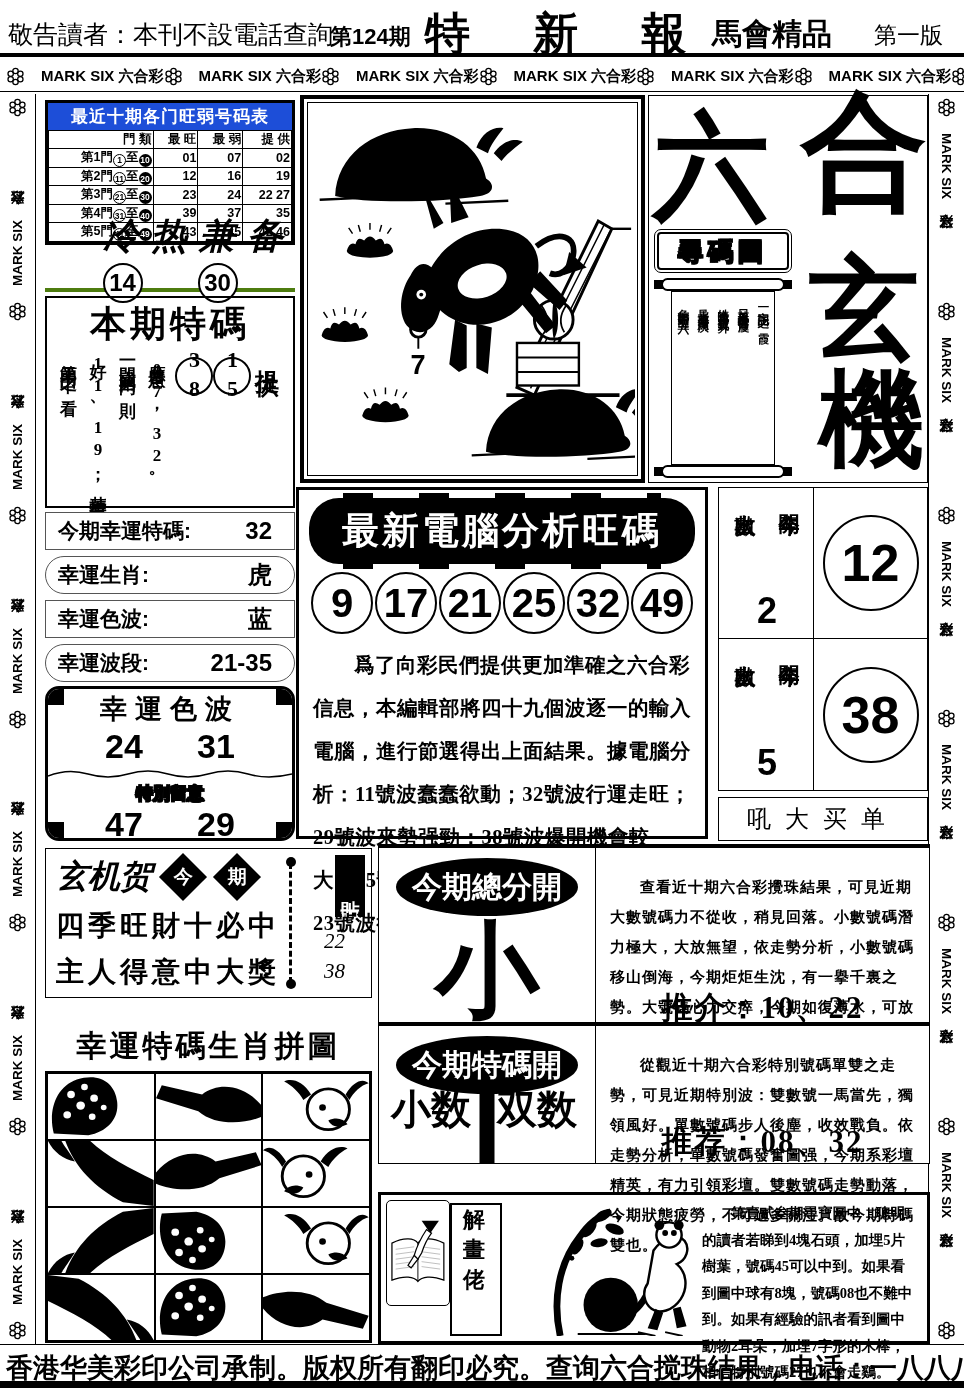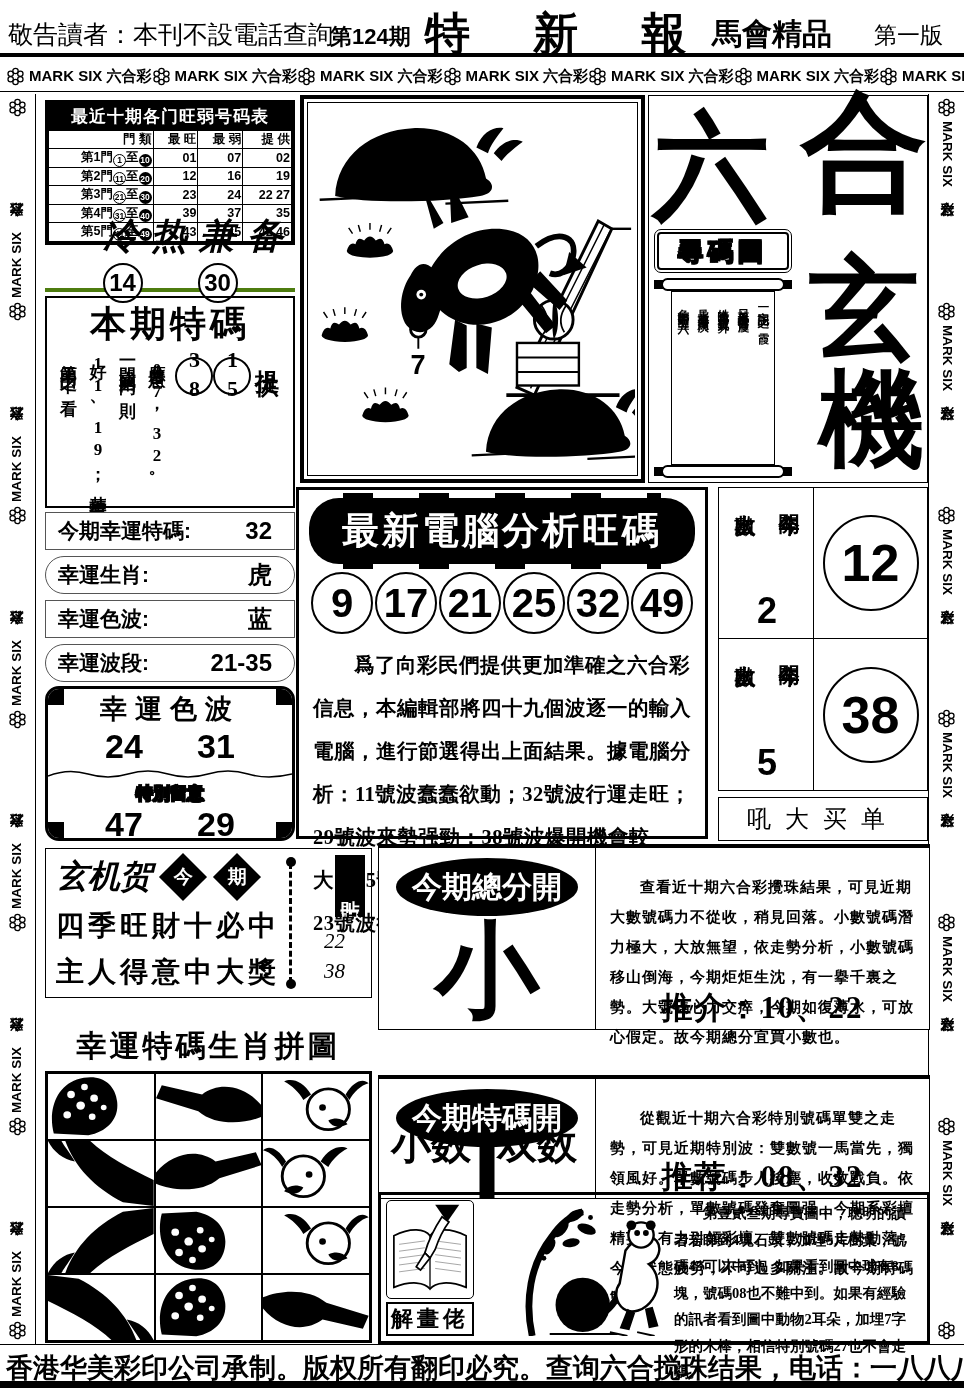--- a/index.html
+++ b/index.html
@@ -11,33 +11,33 @@
 .bubble{color:#fff;-webkit-text-stroke:1.6px #000;font-weight:bold;text-shadow:1px 1px 0 #000,-1px 1px 0 #000,1px -1px 0 #000,-1px -1px 0 #000}
 
 #header{left:0;top:0;width:964px;height:57px;border-bottom:4px solid #000;background:#fff}
 #hdr-notice{left:8px;top:18px;font-size:25px;font-weight:normal}
 #hdr-issue{left:330px;top:22px;font-size:22px;font-weight:bold}
 #hdr-title{left:425px;top:4px;width:275px;font-size:45px;font-weight:bold;letter-spacing:26px;white-space:nowrap;font-family:"Liberation Serif",serif}
 #hdr-sub{left:712px;top:14px;font-size:30px;font-weight:bold}
 #hdr-ed{left:874px;top:20px;font-size:23px}
 
 #brand-strip{left:0;top:61px;width:964px;height:31px;display:flex;align-items:center;justify-content:space-between;padding:0 6px;border-bottom:1.5px solid #000}
-.bunit{display:inline-flex;align-items:flex-end;gap:4px}
+.bunit{display:inline-flex;align-items:flex-start;gap:16px}
 .bunit .btxt{font-size:15px;font-weight:bold;white-space:nowrap}
 svg.flower{width:19px;height:19px;flex:none}
 .rail{top:94px;height:1250px;width:36px}
 #rail-left{left:0;border-right:1.5px solid #000}
 #rail-right{left:928px;border-left:1.5px solid #000}
 .rail-inner{width:100%;height:100%;display:flex;flex-direction:column;align-items:center;justify-content:space-between;padding:4px 0}
 #rail-left .rail-inner{transform:rotate(180deg)}
 .rail .bunit{flex-direction:column}
 .rail .btxt{writing-mode:vertical-rl;text-orientation:mixed;font-size:13.5px;font-weight:bold}
 
 #hotcold{left:45px;top:100px;width:250px;border:3px solid #000}
-#hotcold .ttl{background:#000000;color:#fff;font-size:17px;font-weight:bold;text-align:center;padding:2px 0;letter-spacing:1px}
+#hotcold .ttl{background:#1d4ed8;color:#fff;font-size:17px;font-weight:bold;text-align:center;padding:2px 0;letter-spacing:1px}
 #hotcold table{width:100%;border-collapse:collapse}
 #hotcold th,#hotcold td{border:1px solid #000;font-size:12.5px;font-weight:bold;text-align:right;height:18px;padding:0 1px}
 #hotcold td.gate{font-size:12.5px;white-space:nowrap}
 .mco,.mcf{display:inline-flex;align-items:center;justify-content:center;width:13px;height:13px;border-radius:50%;font-size:8.5px;vertical-align:-2px}
 .mco{border:1px solid #000}
 .mcf{background:#000;color:#fff}
 
 #coldhot{left:45px;top:212px;width:250px;height:80px;text-align:right;border-bottom:4px solid #4d7c0f}
 #coldhot .ttl{font-family:"Liberation Serif",serif;font-weight:bold;font-size:36px;letter-spacing:12px;font-style:italic}
 #coldhot .nums{display:flex;justify-content:space-around;padding:2px 30px 0}
@@ -116,34 +116,34 @@
 .yo-year{position:absolute;right:10px;top:10px;font-size:21px;font-weight:bold}
 .yo-cnt{position:absolute;left:12px;top:10px;font-size:21px;font-weight:bold}
 .yo-n{position:absolute;left:38px;bottom:6px;font-size:36px;font-weight:bold}
 .yo-right{flex:1;display:flex;align-items:center;justify-content:center}
 .yo-right .circ{width:96px;height:96px;font-size:52px;border-width:2px}
 
 #roar{left:718px;top:797px;width:210px;height:44px;border:1.5px solid #000;display:flex;align-items:center;justify-content:center;font-size:24px;letter-spacing:14px;font-family:"Liberation Serif",serif}
 
 .sect{left:378px;width:552px;border:1.5px solid #000;border-top:4px solid #000;display:flex;background:#fff}
 #sect-total{top:844px;height:186px}
-#sect-spec{top:1075px;height:124px}
+#sect-spec{top:1022px;height:142px}
 .sect-badgecol{width:217px;border-right:1.5px solid #000;position:relative;text-align:center}
 .badge{width:182px;height:58px;background:#000;border-radius:50%;color:#fff;display:flex;align-items:center;justify-content:center;font-size:30px;font-weight:bold;margin:10px auto 0;position:relative;z-index:1}
 #big-small{font-size:104px;font-weight:bold;line-height:1.05;font-family:"Liberation Serif",serif}
 #tbar{position:absolute;left:50%;transform:translateX(-50%);top:40px;bottom:0;width:15px;background:#000}
 .tlab{position:absolute;bottom:26px;font-size:40px;font-weight:bold;font-family:"Liberation Serif",serif}
 #tlab-l{left:12px}
 #tlab-r{right:18px}
 .sect-text{flex:1;padding:24px 14px 0;font-size:15px;line-height:30px;font-weight:bold;font-family:"Liberation Serif",serif;letter-spacing:1px;position:relative}
 .sect-text .para{text-indent:2em}
 .rec{position:absolute;bottom:6px;left:0;right:0;text-align:center;font-size:31px;font-weight:bold;font-family:"Liberation Serif",serif;letter-spacing:2px}
 
 #decode{left:378px;top:1192px;width:552px;height:152px;border:3px solid #000;display:flex;padding:5px 8px 5px 5px;gap:6px}
-#dec-left{width:88px;display:flex;flex-direction:column}
+#dec-left{width:116px;display:flex;flex-direction:row}
 #book-frame{height:106px;border:1.5px solid #000;border-radius:5px}
 #dec-label{margin-top:3px;border:2px solid #000;text-align:center;font-size:22px;font-weight:bold;letter-spacing:4px;font-family:"Liberation Serif",serif}
 #dec-mid{width:188px}
 #dec-text{flex:1;font-size:14.5px;line-height:26.5px;font-weight:bold;font-family:"Liberation Serif",serif;text-indent:2em}
 
 #bottom-rule{left:0;right:0;top:1344px;border-top:1.5px solid #000;position:absolute}
 #footer{left:0;top:1348px;width:964px;font-size:27px;font-weight:bold;padding:2px 6px;white-space:nowrap}
 #footbar{left:0;top:1381px;width:964px;height:7px;background:#000;position:absolute}
 </style>
 </head>

